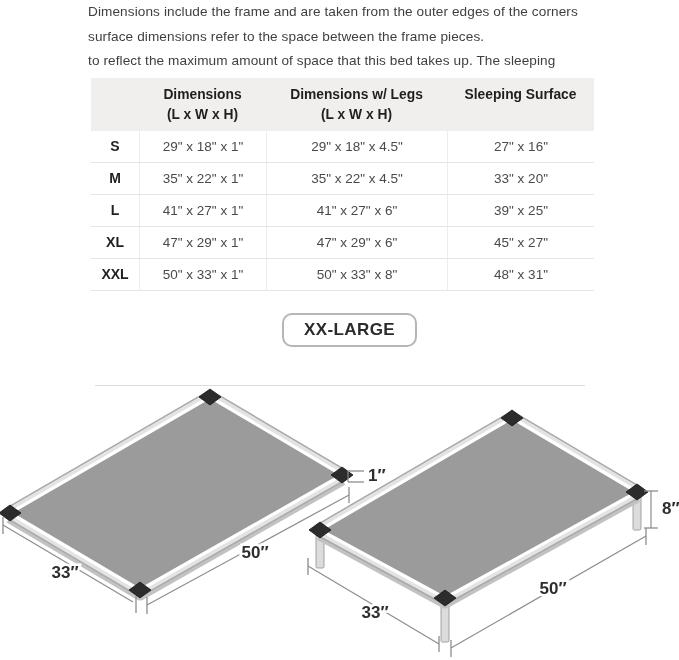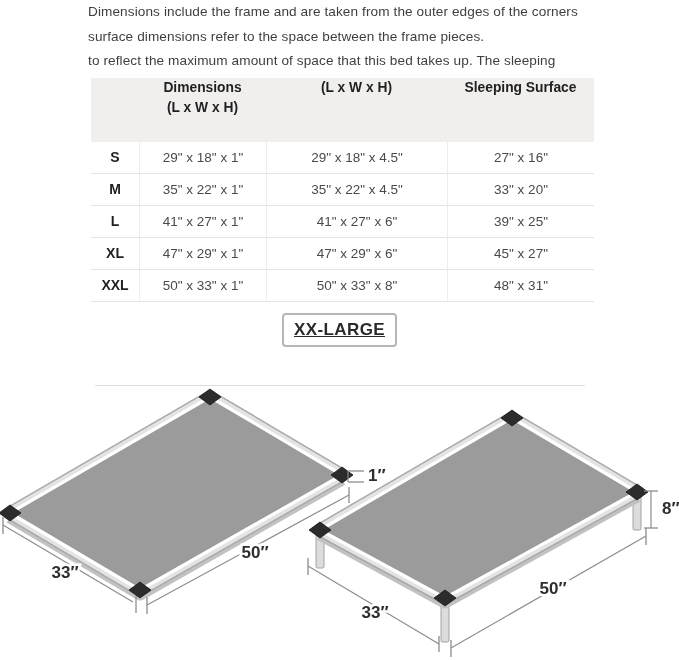--- a/index.html
+++ b/index.html
@@ -7,31 +7,31 @@
     position:relative;width:679px;height:660px;background:#fff;overflow:hidden;
     font-family:"Liberation Sans","DejaVu Sans",sans-serif;
   }
   
   .intro{position:absolute;left:88px;top:0px;width:510px;color:var(--intro-text);
     font-size:13.6px;line-height:24.6px;letter-spacing:.1px;}
   
   .size-table{position:absolute;left:91px;top:78px;width:503px;display:grid;
     grid-template-columns:48px 127px 181px 147px;}
   .trow,.thead{display:contents;}
-  .hcell{background:var(--header-bg);height:64px;box-sizing:border-box;
+  .hcell{background:var(--header-bg);height:53px;box-sizing:border-box;padding-top:7px;
     text-align:center;color:var(--text-dark);font-weight:bold;font-size:13.8px;line-height:20px;}
   .cell{height:32px;box-sizing:border-box;line-height:31px;text-align:center;
     font-size:13.5px;color:var(--text-body);border-bottom:1px solid var(--row-border);}
   .cell.bl{border-left:1px solid var(--col-border);}
   .cell.size{font-weight:bold;color:var(--text-dark);font-size:14px;}
   
-  .badge{position:absolute;left:282px;top:313px;width:115px;height:34px;box-sizing:border-box;
-    border:2px solid var(--badge-border);border-radius:4px;display:flex;align-items:center;
+  .badge{position:absolute;left:282px;top:313px;width:135px;height:34px;box-sizing:border-box;
+    border:2px solid var(--badge-border);border-radius:10px;display:flex;align-items:center;
     justify-content:center;font-weight:bold;font-size:17px;letter-spacing:.4px;
-    color:#2b2b2b;background:#fff;text-decoration:underline;}
+    color:#2b2b2b;background:#fff;}
   
   .divider{position:absolute;left:95px;top:385px;width:490px;height:1px;background:var(--divider);}
   
   .diagrams{position:absolute;left:0;top:386px;width:679px;height:274px;}
   .bed-outer{fill:none;stroke:var(--frame-edge);stroke-width:13.5;stroke-linejoin:round;}
   .bed-frame{fill:none;stroke:var(--frame);stroke-width:10.5;stroke-linejoin:round;}
   .bed-fabric{fill:var(--fabric);stroke:#8f8f8f;stroke-width:.5;}
   .bed-highlight{fill:none;stroke:var(--highlight);stroke-width:3.2;stroke-linejoin:round;}
   .bed-depth{fill:none;stroke:var(--depth);stroke-width:13;stroke-linejoin:round;}
   .cap{fill:var(--corner);stroke:#151515;stroke-width:.8;stroke-linejoin:round;}
@@ -58,20 +58,21 @@
     <div class="thead">
       <div class="hcell">
         <div></div>
         <div></div>
       </div>
       <div class="hcell">
         <div>Dimensions</div>
         <div>(L x W x H)</div>
       </div>
       <div class="hcell">
+        <div>Dimensions w/ Legs</div>
         <div>(L x W x H)</div>
       </div>
       <div class="hcell">
         <div>Sleeping Surface</div>
       </div>
     </div>
 
     <div class="trow">
       <div class="cell size">S</div>
       <div class="cell bl">29" x 18" x 1"</div>

